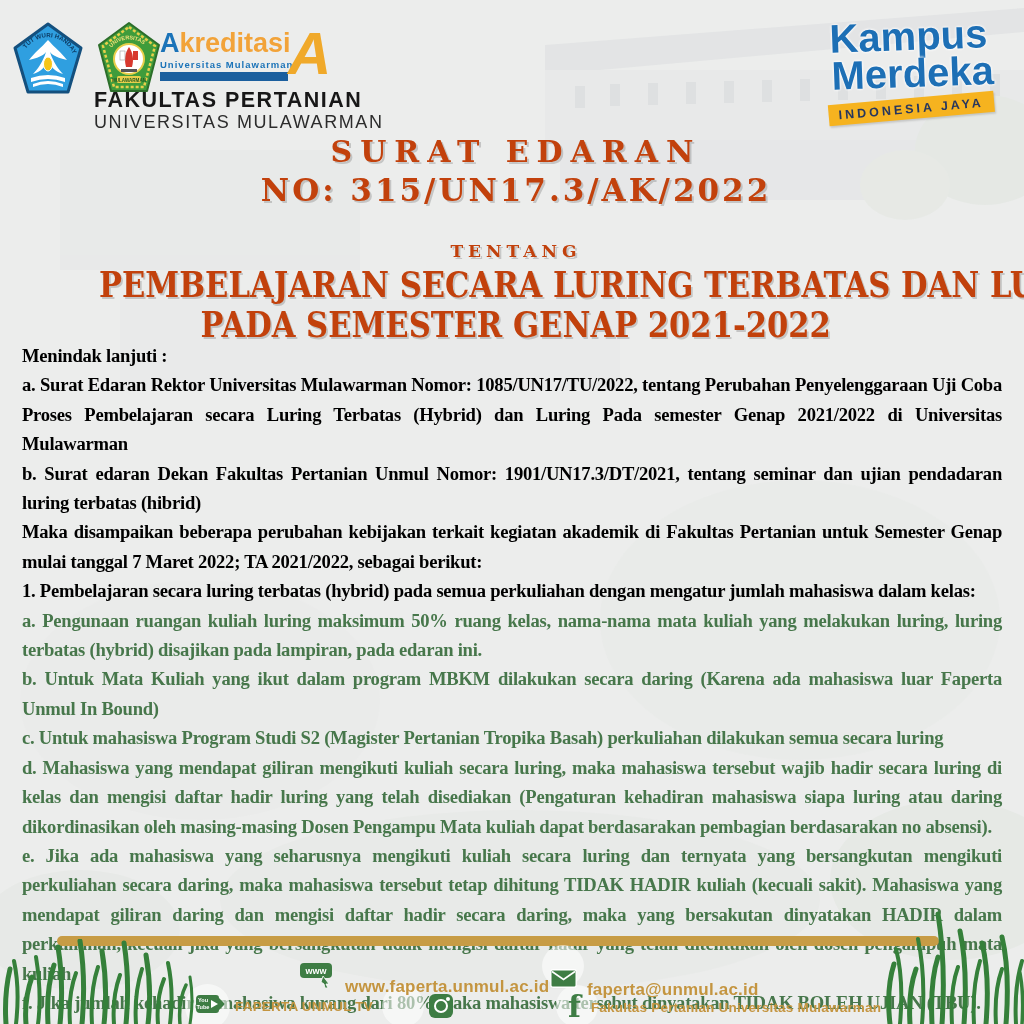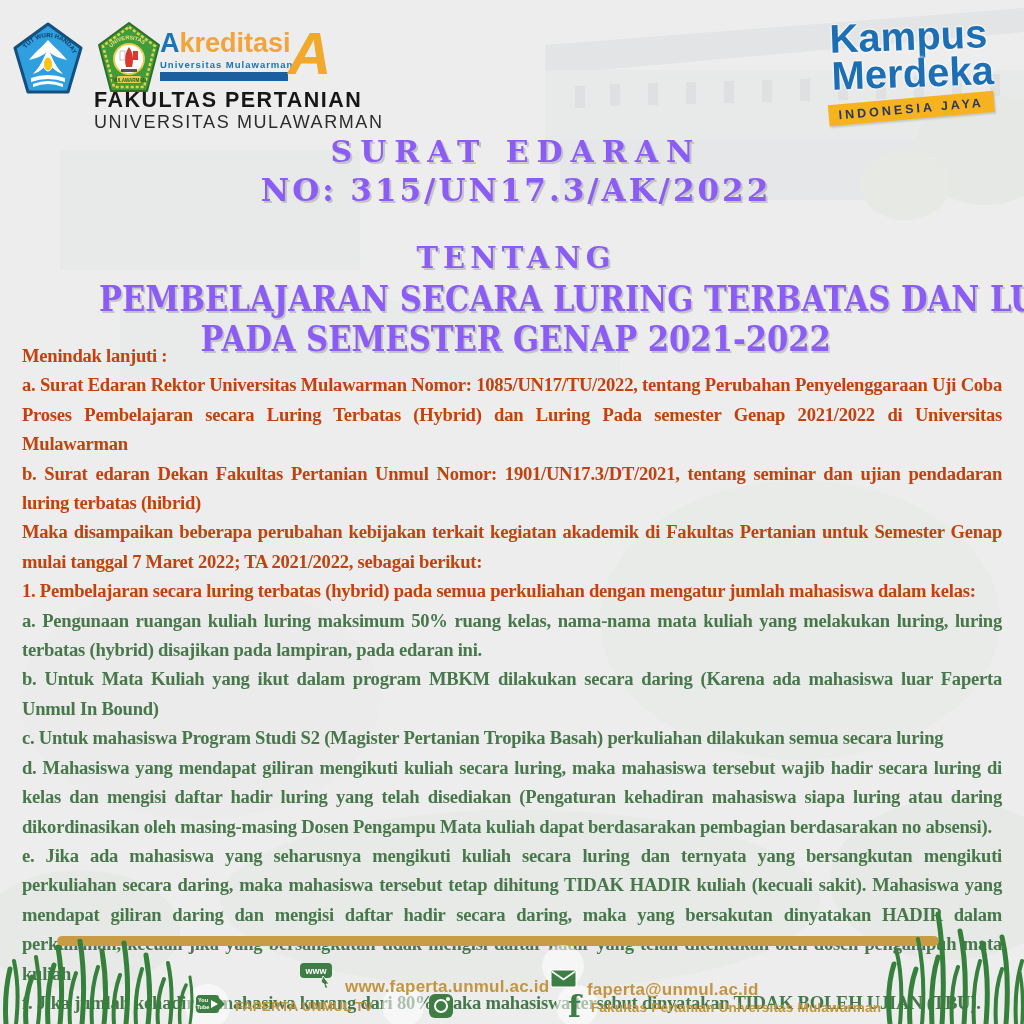--- a/index.html
+++ b/index.html
@@ -33,37 +33,37 @@
   .km { position:absolute; right:22px; top:18px; width:185px; text-align:center; z-index:3; transform:rotate(-2deg); }
   .km-word { font-weight:bold; color:#1d6fb5; font-size:40px; line-height:0.92; letter-spacing:0px;
              text-shadow:0 0 3px #fff, 0 0 3px #fff; }
   .km-word2 { margin-left:6px; }
   .km-banner { display:inline-block; margin-top:6px; background:#f6b31f; color:#27375e; font-weight:bold;
                font-size:12.5px; letter-spacing:3px; padding:4px 10px 3px; transform:rotate(-3deg);
                box-shadow:1px 2px 2px rgba(0,0,0,.15); }
 
   
   .titles { position:absolute; left:8px; right:0; top:134px; text-align:center; z-index:3;
-            font-family:"DejaVu Serif", serif; font-weight:bold; color:#8b5cf6; }
+            font-family:"DejaVu Serif", serif; font-weight:bold; color:#c2410c; }
   .t-line { text-shadow:2px 2px 0 rgba(80,80,80,.25); white-space:nowrap; }
   .t1 { font-size:30px; letter-spacing:8px; }
   .t2 { font-size:31px; letter-spacing:3px; margin-top:3px; }
-  .t3 { font-size:29px; letter-spacing:5px; margin-top:33px; }
+  .t3 { font-size:17px; letter-spacing:5px; margin-top:33px; }
   .t4, .t5 { font-size:36px; letter-spacing:0px; }
   .squeeze { display:inline-block; transform:scaleX(.85); transform-origin:center; }
   .t4 { margin-top:2px; }
   .t5 { margin-top:-2px; }
 
   
   .bodytext { position:absolute; left:22px; right:22px; top:341px; z-index:3;
               font-family:"Liberation Serif", serif; font-weight:bold;
               font-size:18.6px; line-height:29.4px; letter-spacing:-0.25px;
               text-align:justify; }
   .para { margin:0; }
-  .p-black { color:#c2410c; }
+  .p-black { color:#000000; }
   .p-green { color:#47774b; }
 
   
   .gold-bar { position:absolute; left:57px; top:936px; width:882px; height:10px;
               border-radius:5px; background:#c79c45; z-index:4; }
   .ftr { position:absolute; inset:0; z-index:5; font-family:"Liberation Sans", sans-serif; }
   .halo { position:absolute; border-radius:50%; background:rgba(255,255,255,.55); }
   .flink { position:absolute; display:flex; align-items:center; gap:10px; cursor:pointer; }
   .ftxt { color:#c49540; font-weight:bold; }
   .ftxt-lg { font-size:17px; letter-spacing:.2px;margin-top:24px; }

